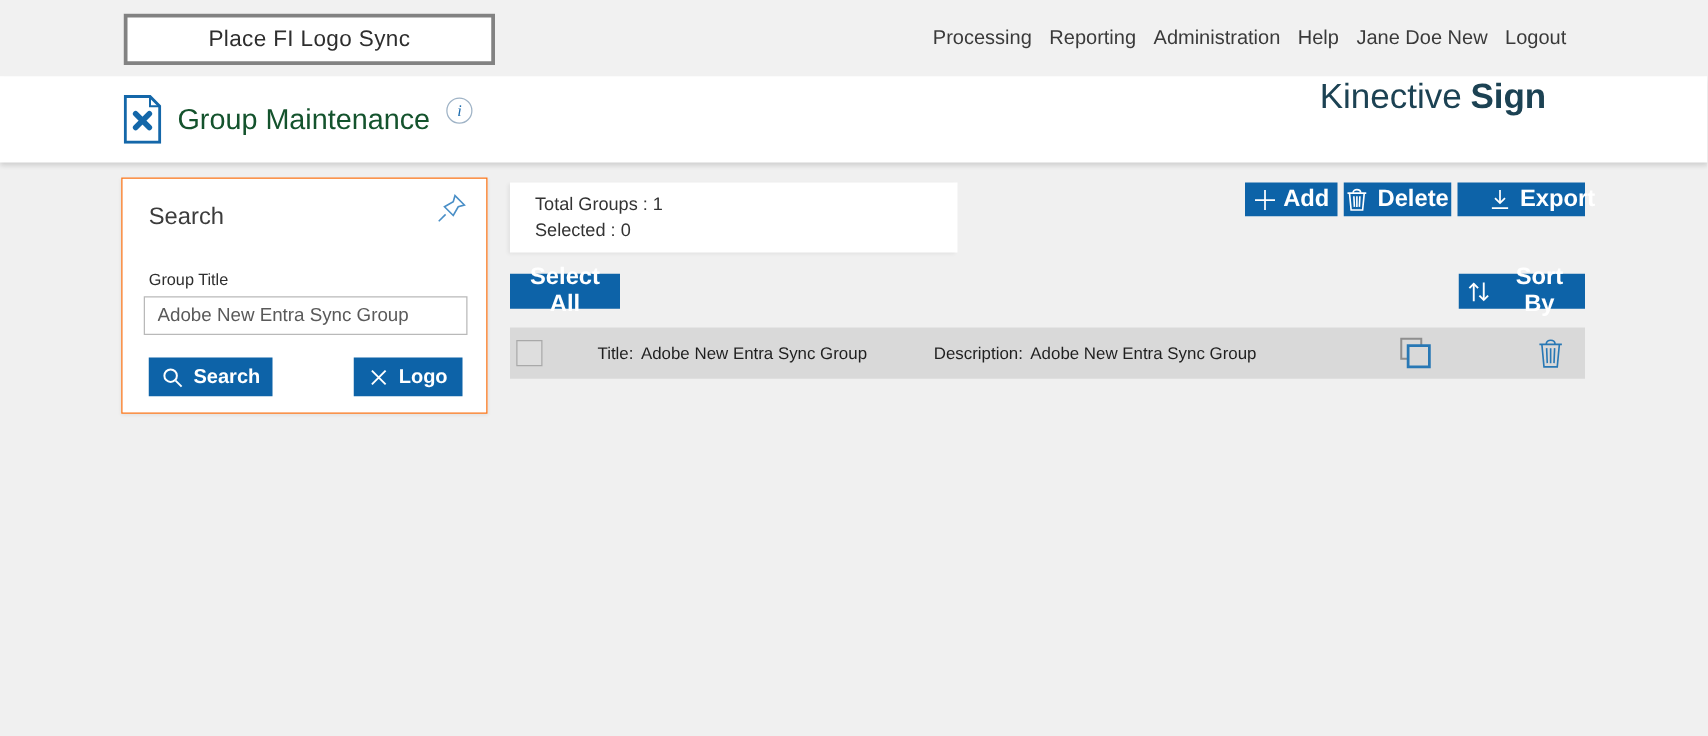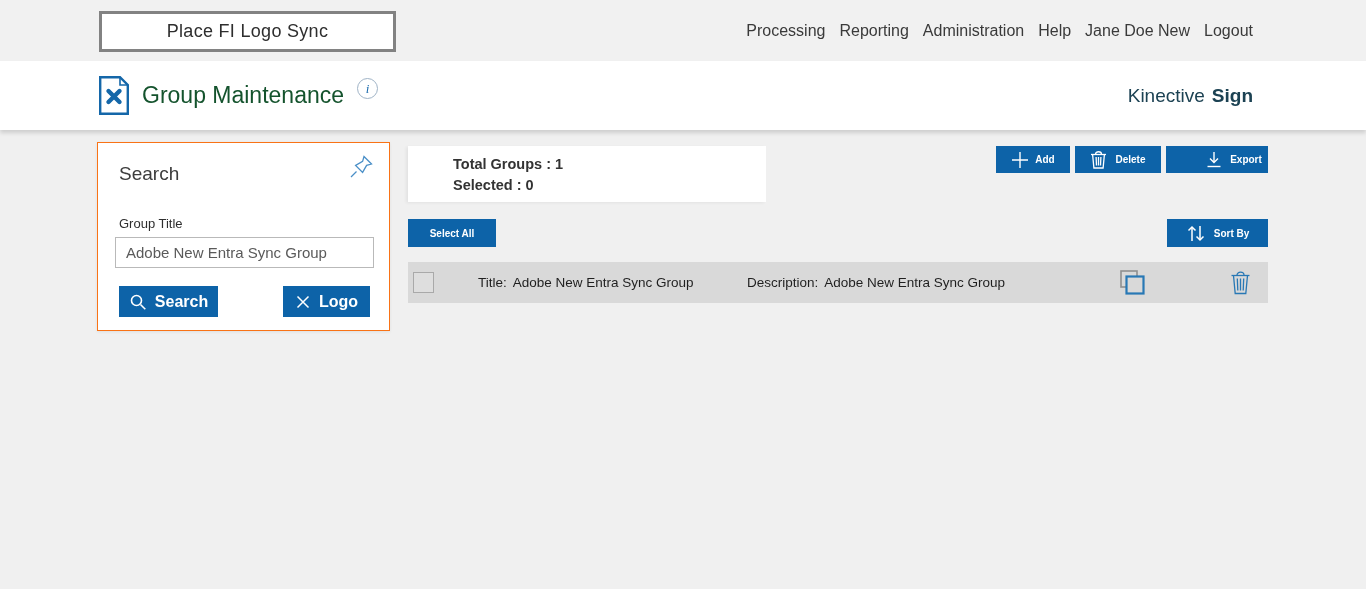--- a/index.html
+++ b/index.html
@@ -37,33 +37,33 @@
   }
   .page-title { font-size: 23px; color: #14532d; }
   .info-icon {
     width: 21px; height: 21px; border: 1px solid #9fb3c6; border-radius: 50%;
     display: flex; align-items: center; justify-content: center;
     color: #1a6aad; font-size: 13px; font-style: italic;
     font-family: "Liberation Serif", serif;
     margin-top: -14px; cursor: pointer; background: #fff;
   }
   .brand {
-    position: absolute; right: 113px; top: 0; height: 69px;
-    display: flex; align-items: center;
-    font-size: 19px; color: var(--brand-teal, #1c4253);
+    position: absolute; right: 129px; top: 0; height: 69px;
+    display: flex; align-items: flex-start;
+    font-size: 28px; color: var(--brand-teal, #1c4253);
   }
   .brand .bold { font-weight: 700; margin-left: 7px; }
 
   
   .content { position: relative; height: 459px; }
 
   .btn {
     background: var(--accent-blue, #0d63a8); color: #fff; border: none;
     display: flex; align-items: center; justify-content: center; gap: 8px;
-    font-size: 10px; font-weight: 600; cursor: pointer;
+    font-size: 19px; font-weight: 600; cursor: pointer;
     font-family: inherit;
   }
 
   
   .search-panel {
     position: absolute; left: 97px; top: 12px; width: 293px; height: 189px;
     background: #fff; border: 1px solid #f97316;
     box-shadow: 0 1px 3px rgba(0,0,0,.07);
   }
   .search-title { position: absolute; left: 21px; top: 20px; font-size: 19px; color: #3c3c3c; }
@@ -75,21 +75,21 @@
     padding: 0 10px; font-family: inherit; background: #fff;
   }
   .search-btn { position: absolute; left: 21px; top: 143px; width: 99px; height: 31px; font-size: 16px; }
   .clear-btn  { position: absolute; right: 19px; top: 143px; width: 87px; height: 31px; font-size: 16px; }
 
   
   .summary-card {
     position: absolute; left: 408px; top: 16px; width: 358px; height: 56px;
     background: #fff; box-shadow: -2px 1px 3px rgba(0,0,0,.06);
     display: flex; flex-direction: column; justify-content: center;
-    padding-left: 45px; gap: 5px; font-size: 14.5px; color: #333; font-weight: bold;
+    padding-left: 20px; gap: 5px; font-size: 14.5px; color: #333;
   }
 
   
   .toolbar { position: absolute; right: 98px; top: 16px; display: flex; gap: 5px; }
   .add-btn    { width: 74px; height: 27px; gap: 6px; }
   .delete-btn { width: 86px; height: 27px; }
   .export-btn { width: 102px; height: 27px; padding-left: 40px; }
 
   .select-all-btn { position: absolute; left: 408px; top: 89px; width: 88px; height: 28px; }
   .sort-by-btn    { position: absolute; right: 98px;  top: 89px; width: 101px; height: 28px; }

